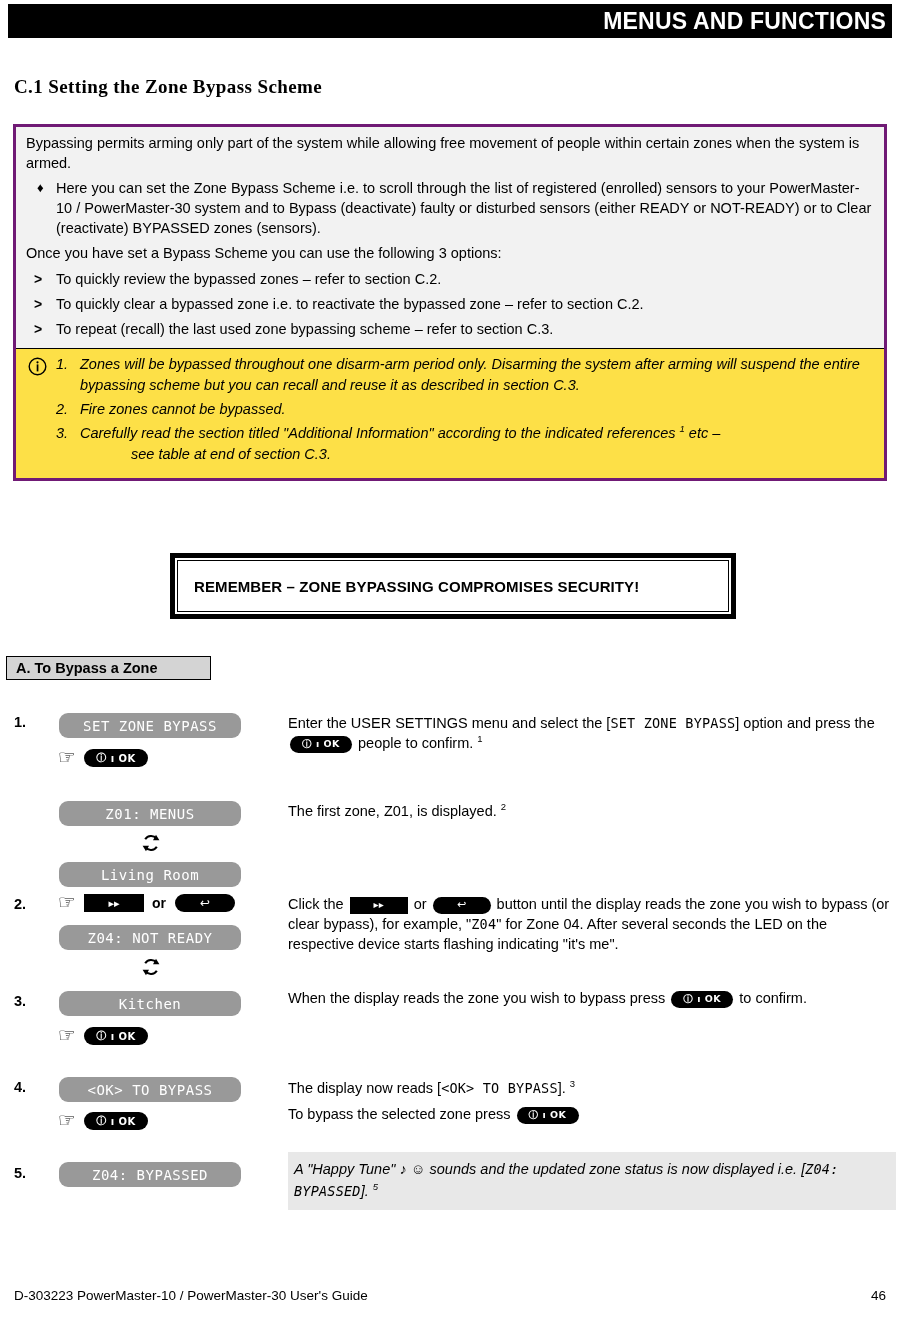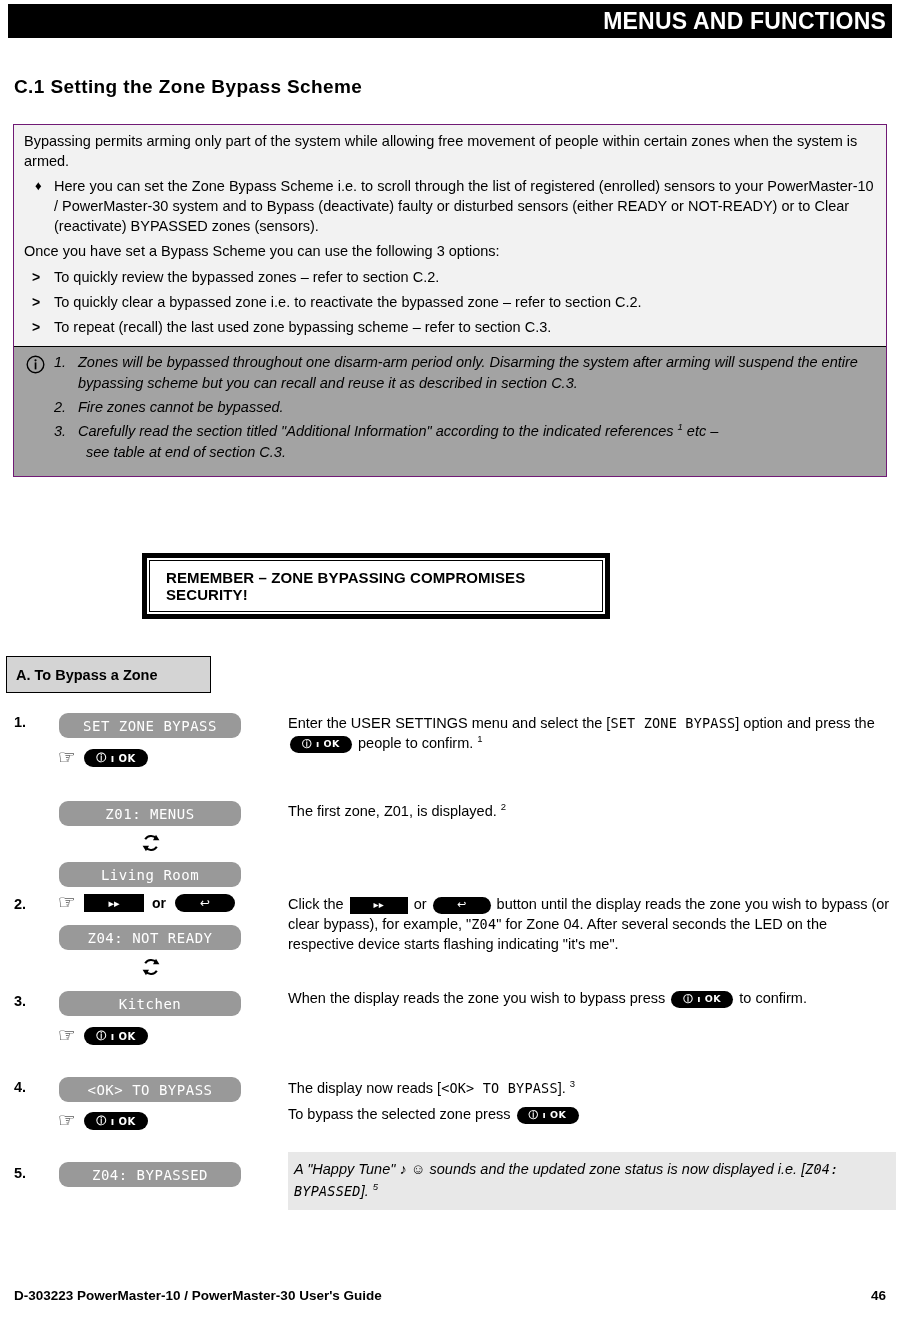--- a/index.html
+++ b/index.html
@@ -39,30 +39,31 @@
   }
 
   
   .section-heading {
     position: absolute;
     left: 14px;
     top: 76px;
     font-size: 19px;
     font-weight: bold;
     letter-spacing: 0.4px;
+    font-family: Liberation Serif, serif;
   }
 
   
   .info-box {
     position: absolute;
     left: 13px;
     top: 124px;
     width: 874px;
     box-sizing: border-box;
-    border: 1px solid #701a75;
+    border: 3px solid #701a75;
     background: #f2f2f2;
     padding: 0;
   }
   .ib-inner {
     padding: 6px 10px 4px 10px;
   }
   .ib-para {
     font-size: 14.5px;
     line-height: 20px;
     margin: 0 0 5px 0;
@@ -85,21 +86,21 @@
     padding-left: 8px;
     font-size: 14px;
   }
   .ib-bullet .btext { flex: 1; }
 
   .ib-options-row { margin-bottom: 6px; }
 
   
   .notes-box {
     border-top: 1px solid #000;
-    background: #a3a3a3;
+    background: #fde047;
     display: flex;
     padding: 5px 10px 10px 4px;
   }
   .notes-icon {
     width: 34px;
     flex: none;
     padding-top: 3px;
     text-align: center;
   }
   .notes-list {
@@ -118,30 +119,30 @@
     padding-left: 26px;
   }
   .notes-list li::before {
     counter-increment: notenum;
     content: counter(notenum) ".";
     position: absolute;
     left: 2px;
     top: 0;
     font-style: italic;
   }
-  .notes-list li .cont-line { display: block; padding-left: 8px; }
+  .notes-list li .cont-line { display: block; padding-left: 8px; margin-left: 43px; }
 
   sup { font-size: 9.5px; vertical-align: super; line-height: 0; }
 
   
   .remember-wrap {
     position: absolute;
-    left: 142px;
+    left: 170px;
     top: 553px;
-    width: 468px;
+    width: 566px;
     height: 66px;
     box-sizing: border-box;
     border: 5px solid #000;
     background: #ffffff;
     padding: 2px;
   }
   .remember-inner {
     border: 1px solid #000;
     width: 100%;
     height: 100%;
@@ -155,21 +156,21 @@
     padding-left: 16px;
     letter-spacing: 0.1px;
   }
 
   
   .subsec-tag {
     position: absolute;
     left: 6px;
     top: 656px;
     width: 205px;
-    height: 37px;
+    height: 24px;
     box-sizing: border-box;
     border: 1px solid #000;
     background: #d4d4d4;
     display: flex;
     align-items: center;
   }
   .subsec-tag span {
     font-size: 14.5px;
     font-weight: bold;
     padding-left: 9px;
@@ -303,21 +304,21 @@
 
   
   .footer {
     position: absolute;
     left: 14px;
     top: 1288px;
     width: 872px;
     display: flex;
     justify-content: space-between;
     font-size: 13.5px;
-    font-weight: bold;
+    font-weight: normal;
   }
 </style>
 </head>
 <body>
 
 <div class="header-bar">
   <div class="header-title">MENUS AND FUNCTIONS</div>
 </div>
 
 <div class="section-heading">C.1 Setting the Zone Bypass Scheme</div>

